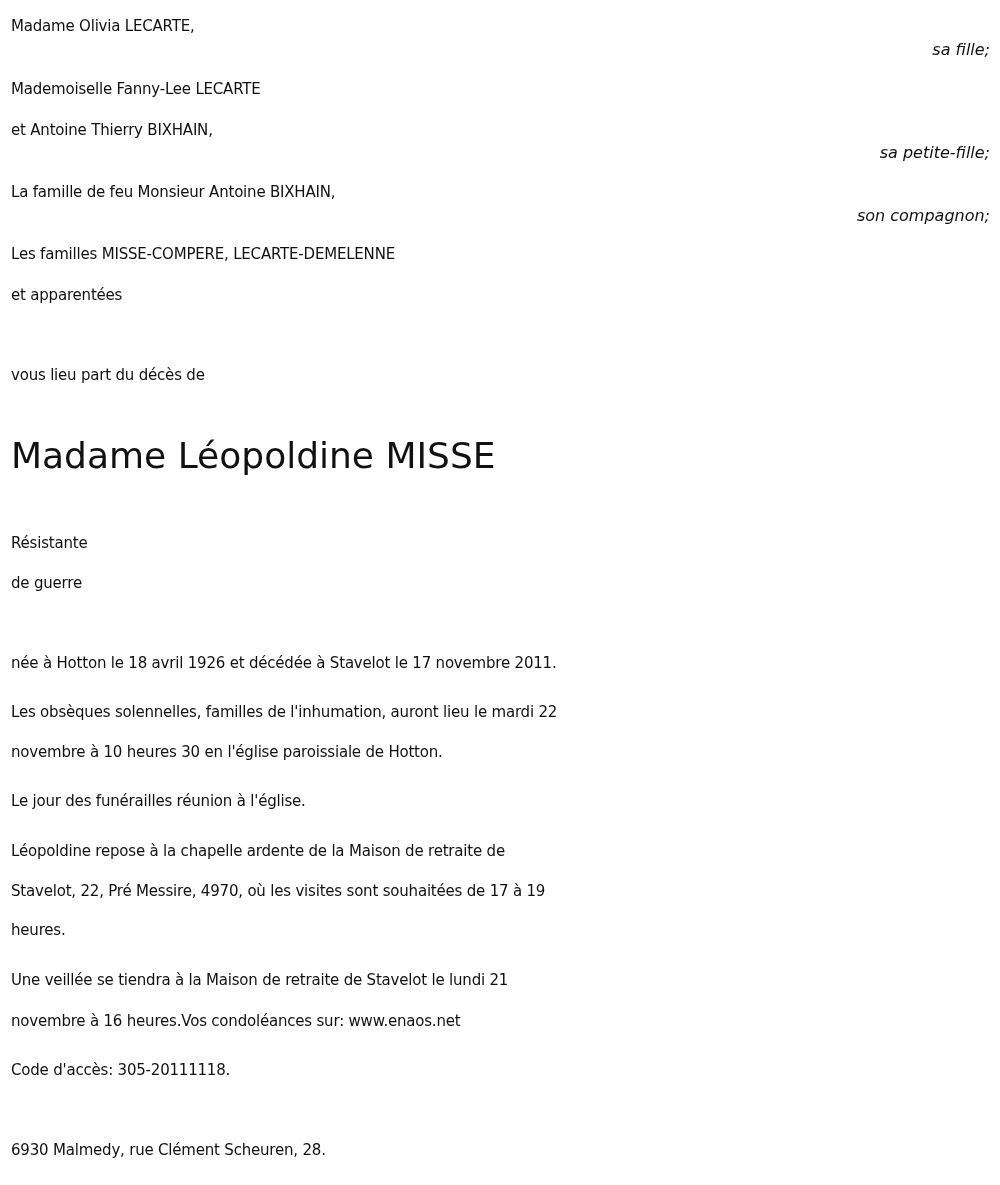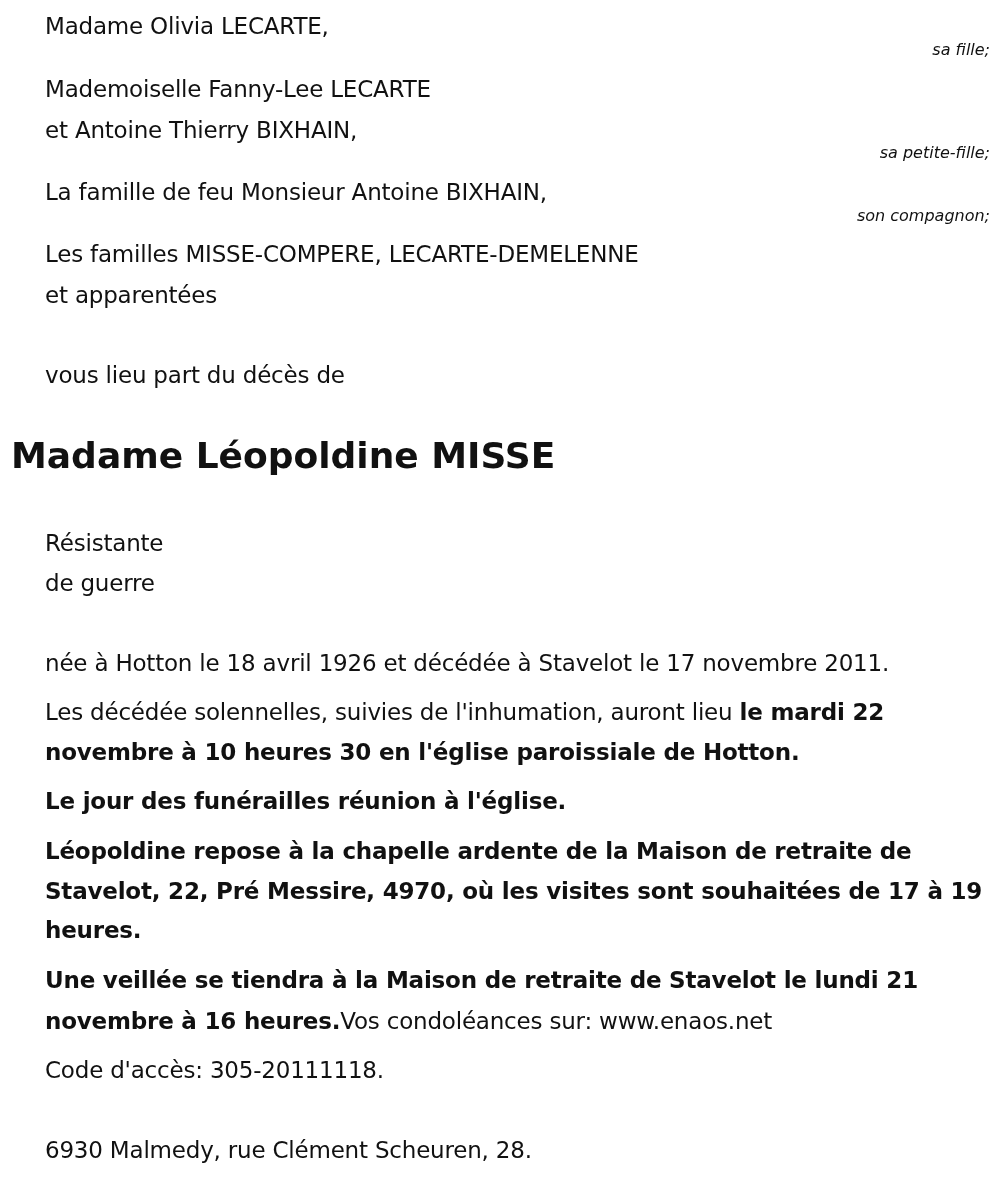--- a/index.html
+++ b/index.html
@@ -1,23 +1,23 @@
 <!DOCTYPE html>
 <html><head>
 <meta charset="utf-8">
 <style>
   html, body { margin: 0; padding: 0; background: #ffffff; }
   body {
     width: 1000px; height: 1185px; position: relative; overflow: hidden;
     font-family: "DejaVu Sans", sans-serif; color: #111111;
   }
-  .line { position: absolute; left: 11px; font-size: 23px; line-height: 28px; white-space: nowrap; letter-spacing: -0.2px; margin-left: 34px; }
+  .line { position: absolute; left: 11px; font-size: 15px; line-height: 28px; white-space: nowrap; letter-spacing: -0.2px; }
   .rel { position: absolute; right: 10px; font-size: 16px; line-height: 24px; font-style: italic; white-space: nowrap; }
-  .title { position: absolute; left: 11px; top: 434px; font-size: 36px; line-height: 44px; font-weight: bold; white-space: nowrap; }
-  b { font-weight: bold; }
+  .title { position: absolute; left: 11px; top: 434px; font-size: 36px; line-height: 44px; font-weight: normal; white-space: nowrap; }
+  b { font-weight: normal; }
 </style>
 </head>
 <body>
 
 <div>
   <div class="line" style="top:12px">Madame Olivia LECARTE,</div>
   <div class="rel" style="top:38px">sa fille;</div>
 
   <div class="line" style="top:75px">Mademoiselle Fanny-Lee LECARTE</div>
   <div class="line" style="top:116px">et Antoine Thierry BIXHAIN,</div>
@@ -32,21 +32,21 @@
   <div class="line" style="top:361px">vous lieu part du décès de</div>
 
   <div class="title">Madame Léopoldine MISSE</div>
 
   <div class="line" style="top:529px">Résistante</div>
   <div class="line" style="top:569px">de guerre</div>
 
   <div class="line" style="top:649px">née à Hotton le 18 avril 1926 et décédée à Stavelot le 17 novembre 2011.</div>
 
   <div class="line" style="top:698px">
-    <span>Les décédée solennelles, suivies de l'inhumation, auront lieu </span><b>le mardi 22</b>
+    <span>Les obsèques solennelles, familles de l'inhumation, auront lieu </span><b>le mardi 22</b>
   </div>
   <div class="line" style="top:738px">
     <b>novembre à 10 heures 30 en l'église paroissiale de Hotton.</b>
   </div>
 
   <div class="line" style="top:787px">
     <b>Le jour des funérailles réunion à l'église.</b>
   </div>
 
   <div class="line" style="top:837px"><b>Léopoldine repose à la chapelle ardente de la Maison de retraite de</b></div>

